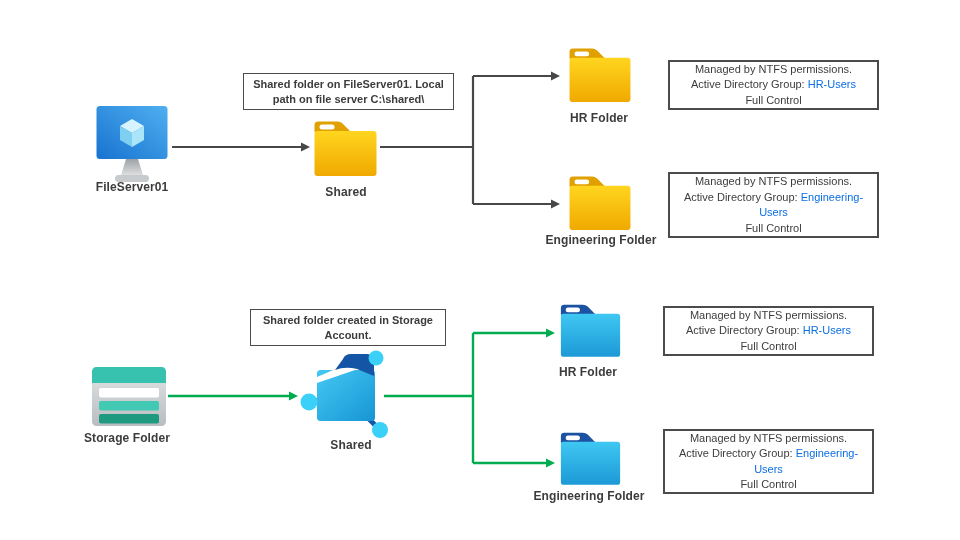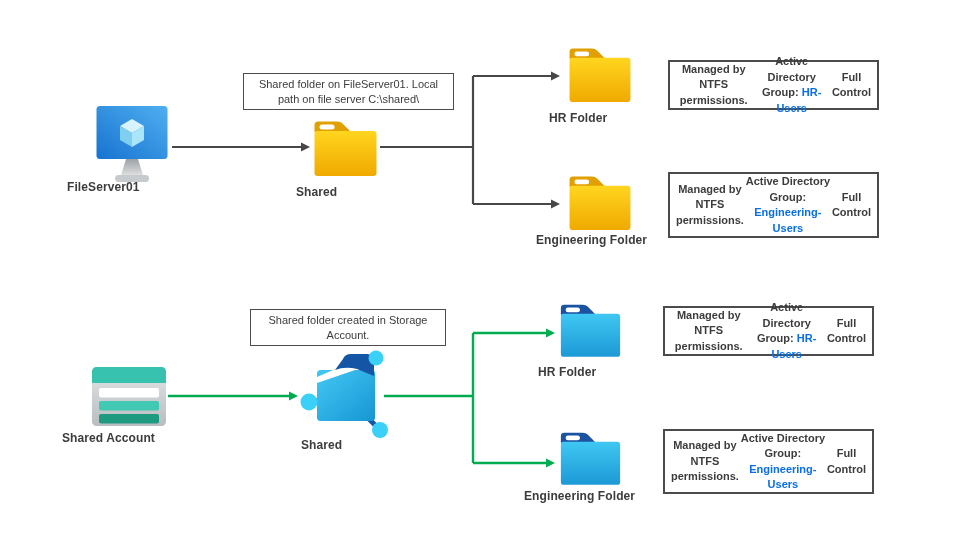--- a/index.html
+++ b/index.html
@@ -4,33 +4,33 @@
 <style>
   html,body{margin:0;padding:0;background:#ffffff;}
   .canvas{
     position:relative;width:960px;height:540px;background:#ffffff;overflow:hidden;
     font-family:"Liberation Sans",sans-serif;
   }
   .wires{position:absolute;left:0;top:0;width:960px;height:540px;}
   .icon{position:absolute;}
   .icon svg{display:block;width:100%;height:100%;overflow:visible;}
   .label{
-    position:absolute;font-size:12px;font-weight:700;
+    position:absolute;text-align:center;font-size:12px;font-weight:700;
     color:#3c3c3c;letter-spacing:.1px;
   }
   .callout{
     position:absolute;box-sizing:border-box;background:#ffffff;
     border:1.5px solid #4b4b4b;display:flex;align-items:center;justify-content:center;
-    text-align:center;font-size:11px;font-weight:400;color:#3c3c3c;line-height:14.5px;
+    text-align:center;font-size:11px;font-weight:700;color:#3c3c3c;line-height:14.5px;
     padding:13px 3px;
   }
   .note{
     position:absolute;box-sizing:border-box;background:#ffffff;
-    border:2px solid #4b4b4b;display:flex;flex-direction:row;align-items:center;justify-content:center;
-    text-align:center;font-size:11px;font-weight:700;color:#3c3c3c;line-height:15.5px;
+    border:2px solid #4b4b4b;display:flex;flex-direction:column;align-items:center;justify-content:center;
+    text-align:center;font-size:11px;font-weight:400;color:#3c3c3c;line-height:15.5px;
     padding:2px 6px;
   }
   .note .link{color:#0a6ee6;}
 </style>
 </head>
 <body>
 
 <div class="canvas">
 
   <svg class="wires" viewBox="0 0 960 540">
@@ -151,21 +151,21 @@
             <stop offset="1" stop-color="#B9BDC0"></stop>
       </linearGradient>
         </defs>
       <rect x="0" y="0" width="74" height="59" rx="4.5" fill="url(#sg1)"></rect>
       <path d="M4.5 0 H69.5 A4.5 4.5 0 0 1 74 4.5 V16 H0 V4.5 A4.5 4.5 0 0 1 4.5 0 Z" fill="#36C2AE"></path>
       <rect x="7" y="21" width="60" height="9.5" rx="2" fill="#FFFFFF"></rect>
       <rect x="7" y="34" width="60" height="9.5" rx="2" fill="#41C9B4"></rect>
       <rect x="7" y="47" width="60" height="9.5" rx="2" fill="#1E9A81"></rect>
     </svg>
   </div>
-  <div class="label" style="left:62px;top:431px;width:130px">Shared Account</div>
+  <div class="label" style="left:62px;top:431px;width:130px">Storage Folder</div>
 
   <div class="callout" style="left:250px;top:309px;width:196px;height:37px">
     <span>Shared folder created in Storage Account.</span>
   </div>
 
   <div class="icon" style="left:301px;top:349px;width:92px;height:92px">
     <svg viewBox="0 0 92 92">
       <defs>
           <linearGradient id="fsg" x1="0" y1="0" x2="1" y2="1">
         <stop offset="0" stop-color="#43C8F3"></stop>

